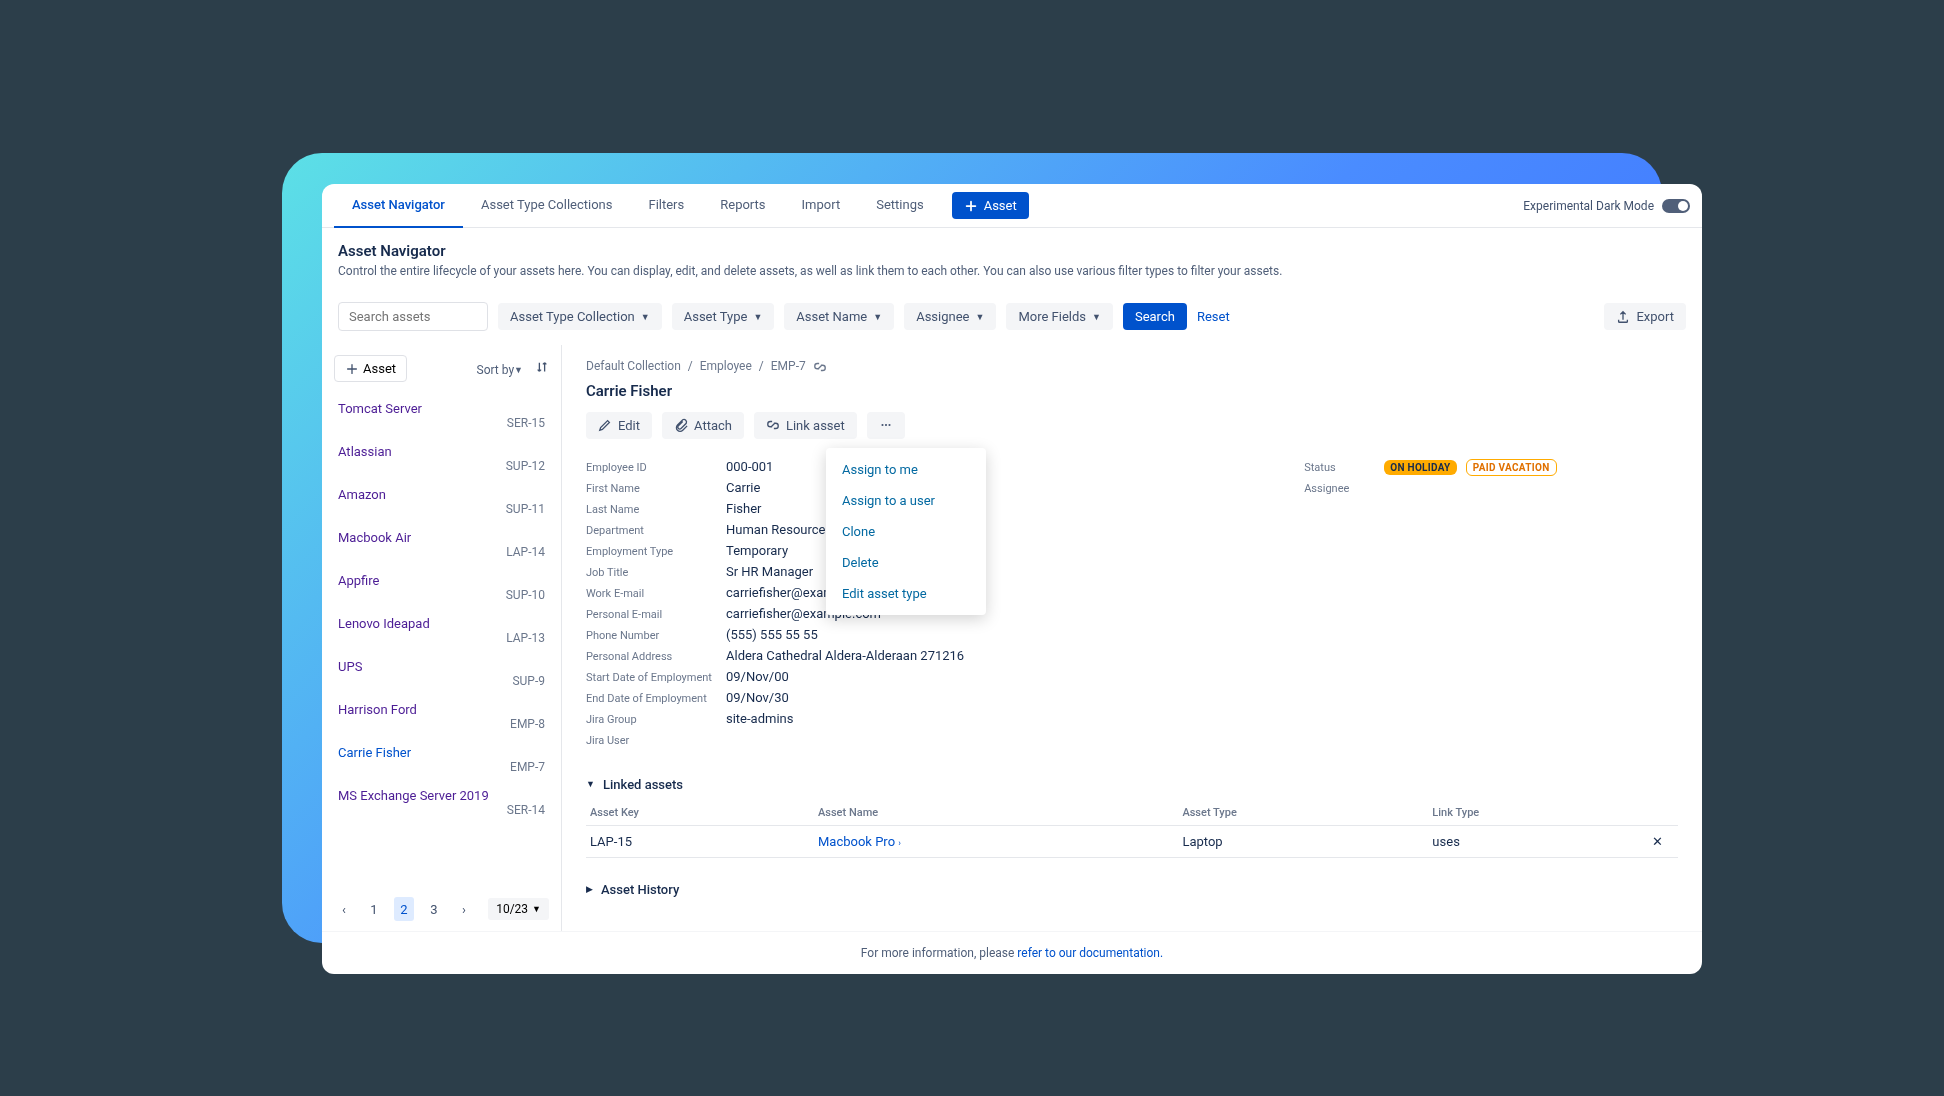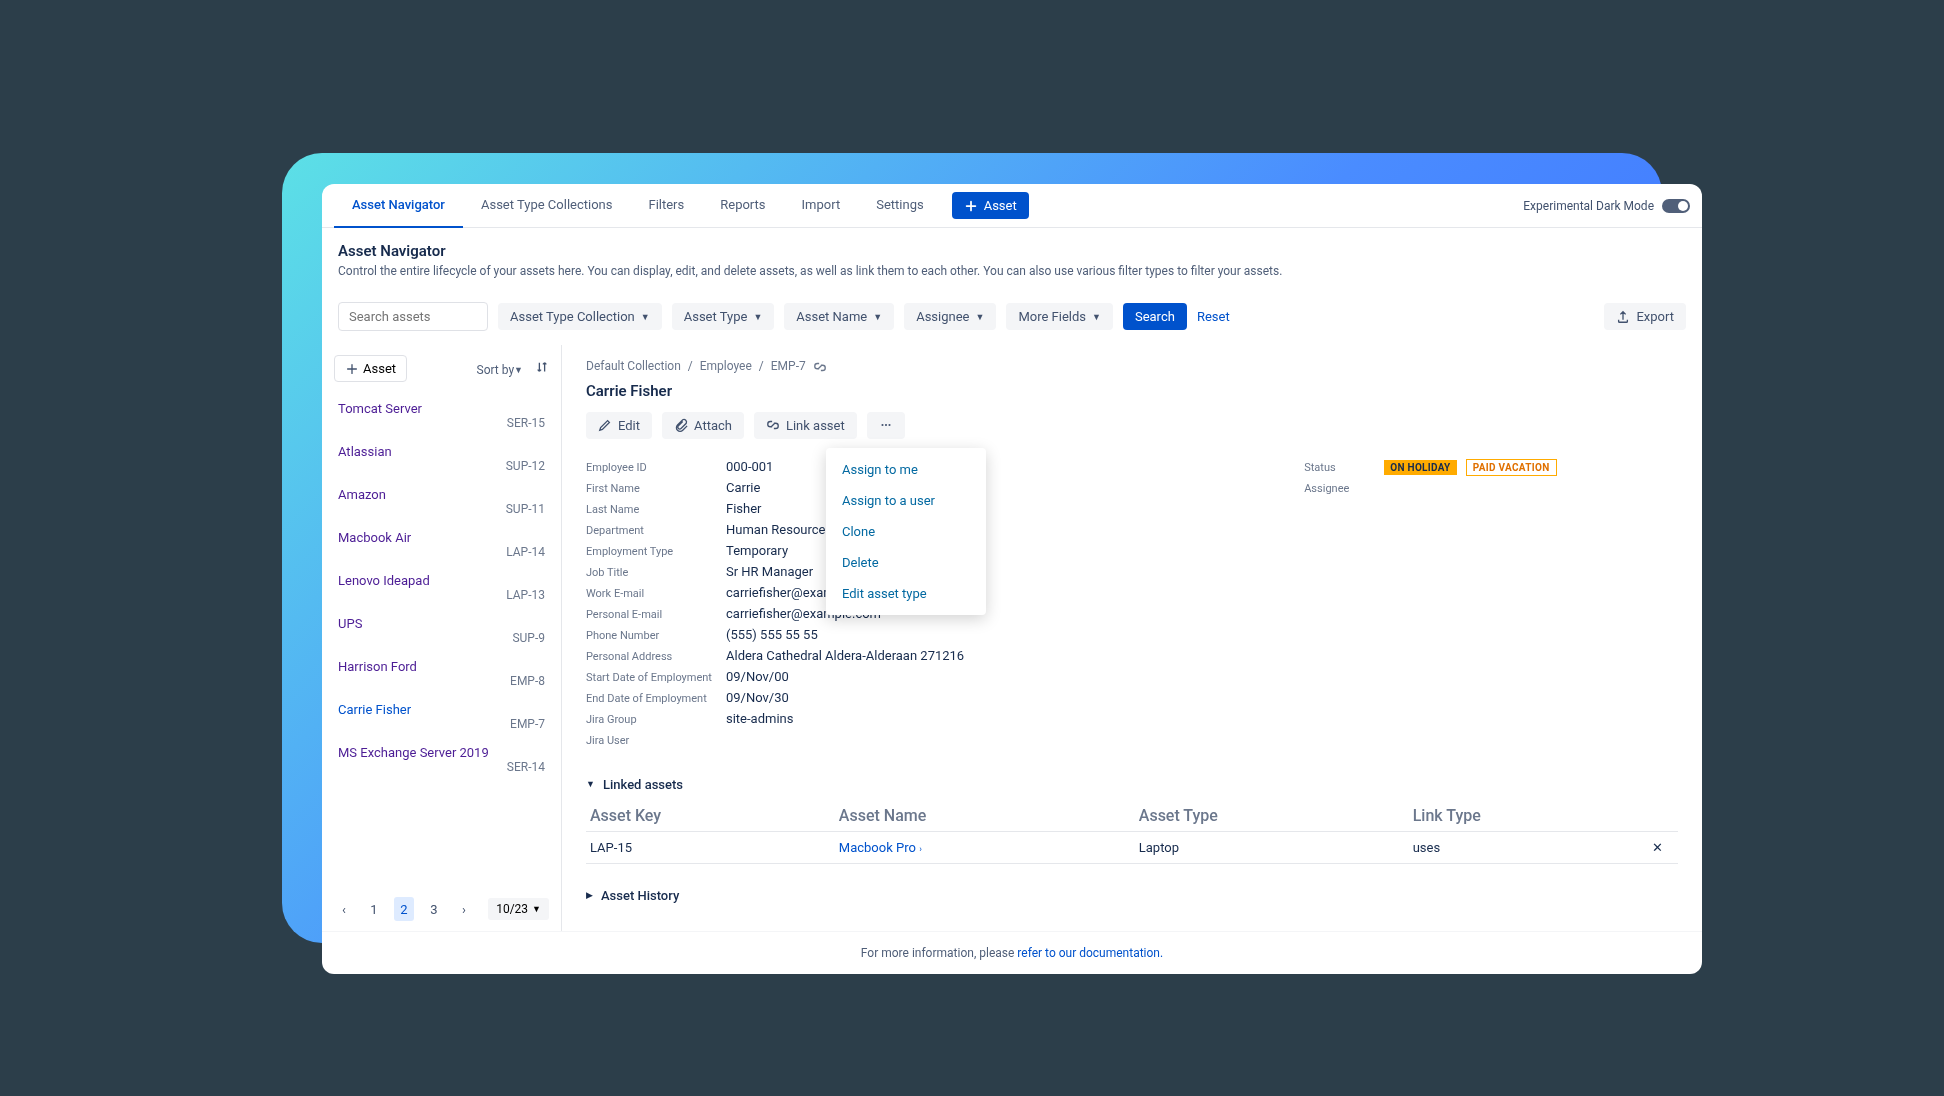--- a/index.html
+++ b/index.html
@@ -44,26 +44,26 @@
 .action-bar { display: flex; gap: 10px; margin-bottom: 20px; position: relative; }
 .action-btn { background: #f4f5f7; border: none; border-radius: 4px; padding: 6px 12px; font-size: 13px; color: #42526e; display: inline-flex; align-items: center; gap: 6px; cursor: pointer; }
 .dropdown { position: absolute; top: 36px; left: 240px; background: #fff; border-radius: 4px; box-shadow: 0 4px 16px rgba(0,0,0,0.18); min-width: 160px; padding: 6px 0; z-index: 10; }
 .dropdown-item { padding: 8px 16px; font-size: 13px; color: #0369a1; cursor: pointer; }
 .fields-wrap { display: flex; gap: 60px; }
 .fields-col { flex: 0 0 auto; }
 .field-row { display: flex; margin-bottom: 6px; }
 .field-label { width: 140px; font-size: 11px; color: #6b778c; padding-top: 2px; }
 .field-value { font-size: 13px; color: #172b4d; }
 .status-col .field-label { width: 80px; }
-.badge { font-size: 10px; font-weight: 700; padding: 2px 6px; border-radius: 0; margin-right: 6px; letter-spacing: 0.3px; }
+.badge { font-size: 10px; font-weight: 700; padding: 2px 6px; border-radius: 6px; margin-right: 6px; letter-spacing: 0.3px; }
 .badge-yellow { background: #ffab00; color: #172b4d; }
 .badge-outline { border: 1px solid #ffab00; color: #e07000; background: transparent; }
 .section-head { display: flex; align-items: center; gap: 8px; font-size: 13px; color: #172b4d; margin: 24px 0 8px; cursor: pointer; font-weight: 500; }
 .linked-table { width: 100%; border-collapse: collapse; }
-.linked-table th { text-align: left; font-size: 16px; font-weight: 500; color: #6b778c; padding: 6px 4px; border-bottom: 1px solid #e5e7eb; }
+.linked-table th { text-align: left; font-size: 11px; font-weight: 500; color: #6b778c; padding: 6px 4px; border-bottom: 1px solid #e5e7eb; }
 .linked-table td { font-size: 13px; color: #172b4d; padding: 8px 4px; border-bottom: 1px solid #e5e7eb; }
 .linked-table .link-cell { color: #0052cc; }
 .close-x { cursor: pointer; }
 .footer { text-align: center; padding: 14px; font-size: 12px; color: #505f79; border-top: 1px solid #f4f5f7; }
 .footer a { color: #0052cc; text-decoration: none; }
 svg.ico { width: 14px; height: 14px; }
 </style>
 </head>
 <body>
 
@@ -150,20 +150,24 @@
               <div class="name">Atlassian</div>
               <div class="key">SUP-12</div>
             </div>
             <div class="asset-item">
               <div class="name">Amazon</div>
               <div class="key">SUP-11</div>
             </div>
             <div class="asset-item">
               <div class="name">Macbook Air</div>
               <div class="key">LAP-14</div>
+            </div>
+            <div class="asset-item">
+              <div class="name">Appfire</div>
+              <div class="key">SUP-10</div>
             </div>
             <div class="asset-item">
               <div class="name">Lenovo Ideapad</div>
               <div class="key">LAP-13</div>
             </div>
             <div class="asset-item">
               <div class="name">UPS</div>
               <div class="key">SUP-9</div>
             </div>
             <div class="asset-item">

